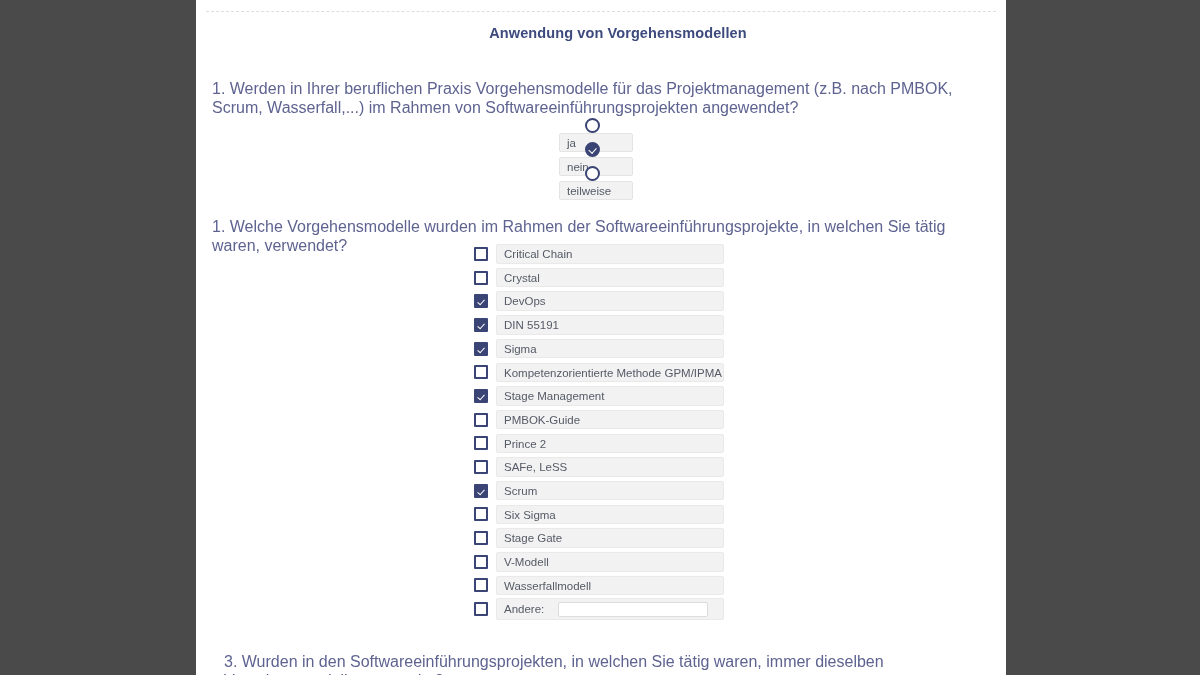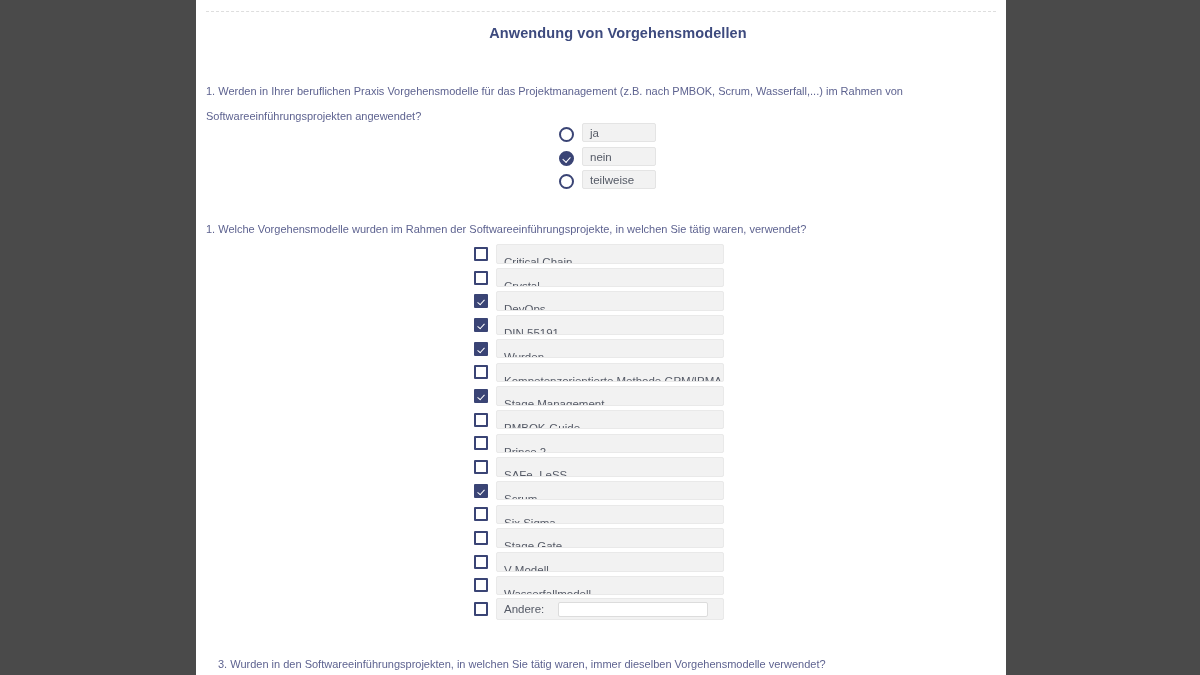--- a/index.html
+++ b/index.html
@@ -49,40 +49,41 @@
     text-align: center;
     font-size: 14.5px;
     font-weight: bold;
     color: #3d4a7e;
     letter-spacing: 0.1px;
     margin-left: 17px;
   }
 
   .question {
     position: absolute;
-    font-size: 11px;
-    line-height: 25px;
+    font-size: 16px;
+    line-height: 19px;
     color: #5e6390;
-    left: 10px;
+    left: 16px;
     width: 780px;
   }
   .q1 { top: 79px; }
   .q2 { top: 217px; }
   .q3 { top: 652px; margin-left: 12px; }
 
   
   .radio-group {
     position: absolute;
     left: 363px;
     top: 118px;
   }
   .radio-row {
     display: flex;
-    align-items: flex-end;
+    align-items: center;
     height: 23.8px;
+    flex-direction: column;
   }
   .radio-mark {
     width: 15px;
     height: 15px;
     border-radius: 50%;
     border: 2.2px solid #3a4475;
     background: #ffffff;
     box-sizing: border-box;
     flex: 0 0 auto;
     margin-right: 8px;
@@ -154,21 +155,21 @@
     transform: rotate(42deg);
   }
   .check-label {
     width: 228px;
     box-sizing: border-box;
     height: 19.5px;
     line-height: 18.5px;
     background: #f2f2f2;
     border: 1px solid #e9e9e9;
     border-radius: 2px;
-    padding: 8px 7px;
+    padding: 0 7px;
     font-size: 11.5px;
     color: #555a66;
     white-space: nowrap;
     overflow: hidden;
   }
   .check-label.other-row {
     display: flex;
     align-items: center;
     height: 22px;
     line-height: 20px;
@@ -231,21 +232,21 @@
       <div class="check-row checked">
         <span class="check-mark"></span>
         <span class="check-label">DevOps</span>
       </div>
       <div class="check-row checked">
         <span class="check-mark"></span>
         <span class="check-label">DIN 55191</span>
       </div>
       <div class="check-row checked">
         <span class="check-mark"></span>
-        <span class="check-label">Wurden</span>
+        <span class="check-label">Sigma</span>
       </div>
       <div class="check-row">
         <span class="check-mark"></span>
         <span class="check-label">Kompetenzorientierte Methode GPM/IPMA ICB</span>
       </div>
       <div class="check-row checked">
         <span class="check-mark"></span>
         <span class="check-label">Stage Management</span>
       </div>
       <div class="check-row">

